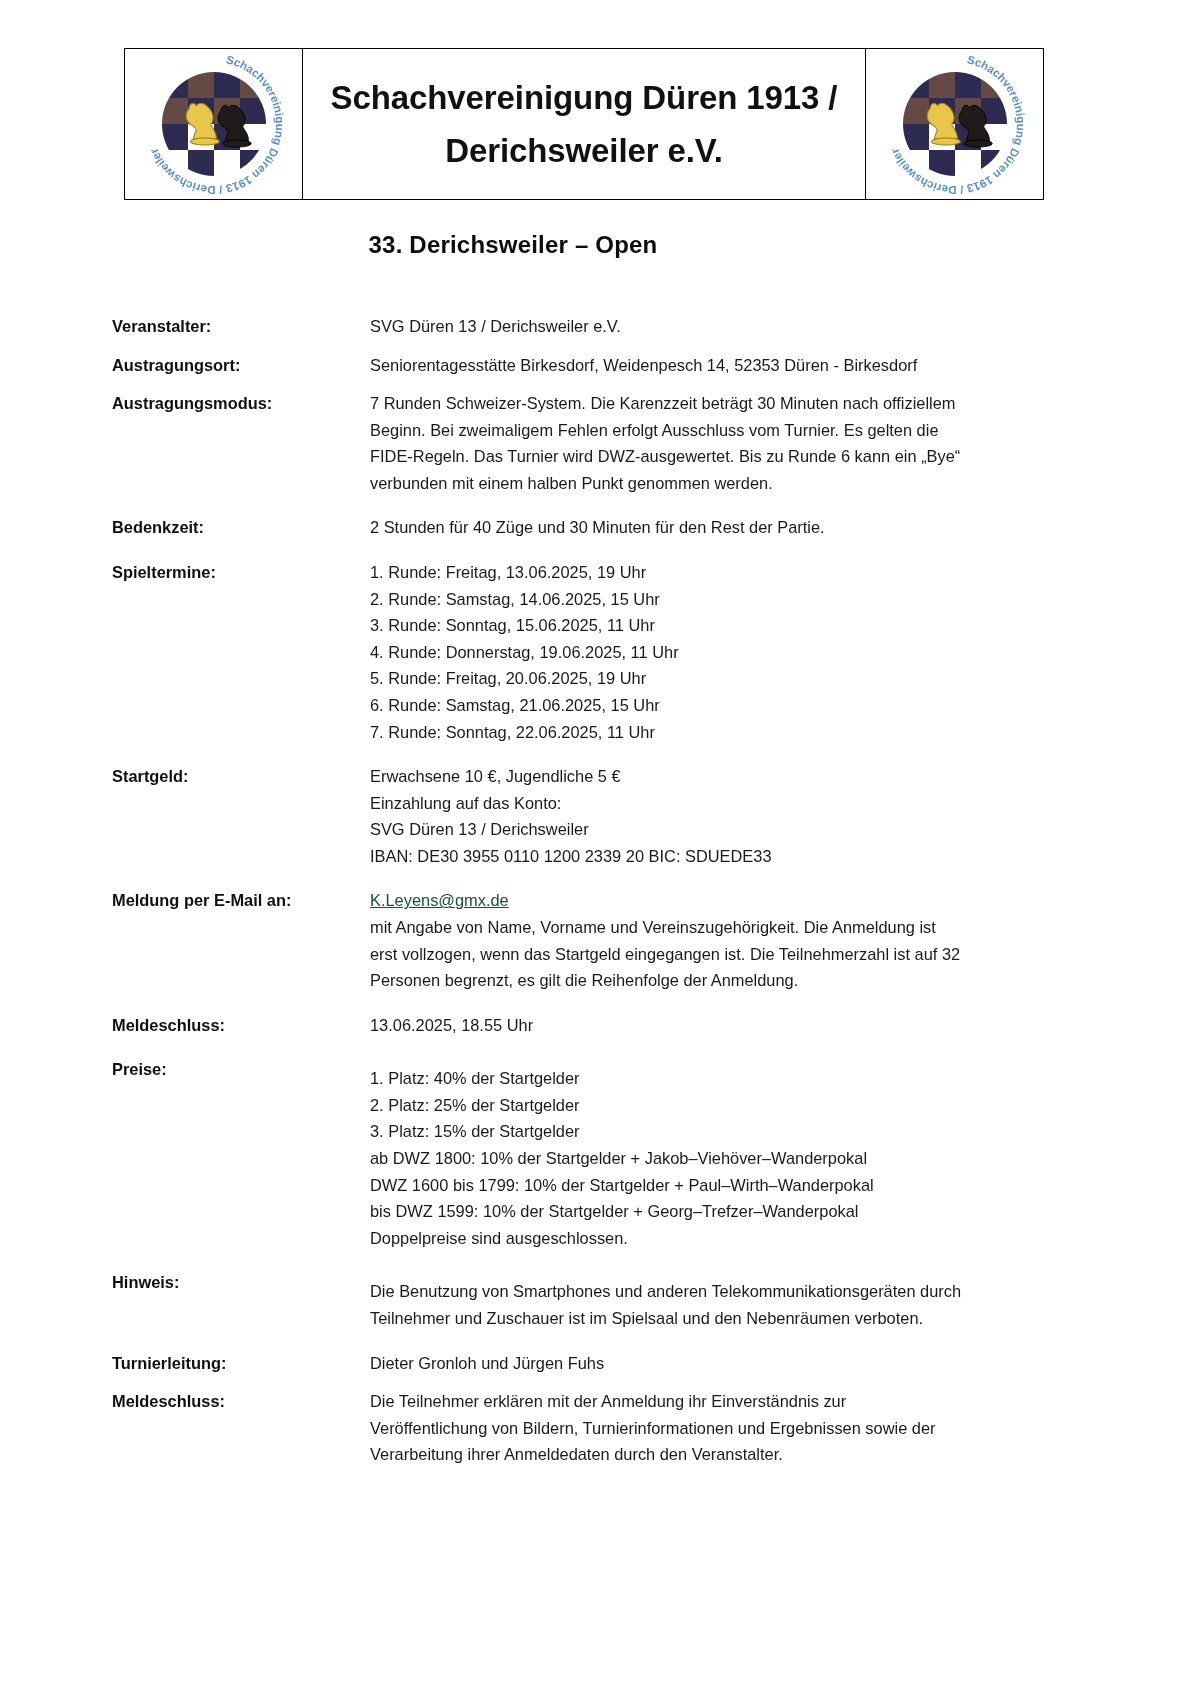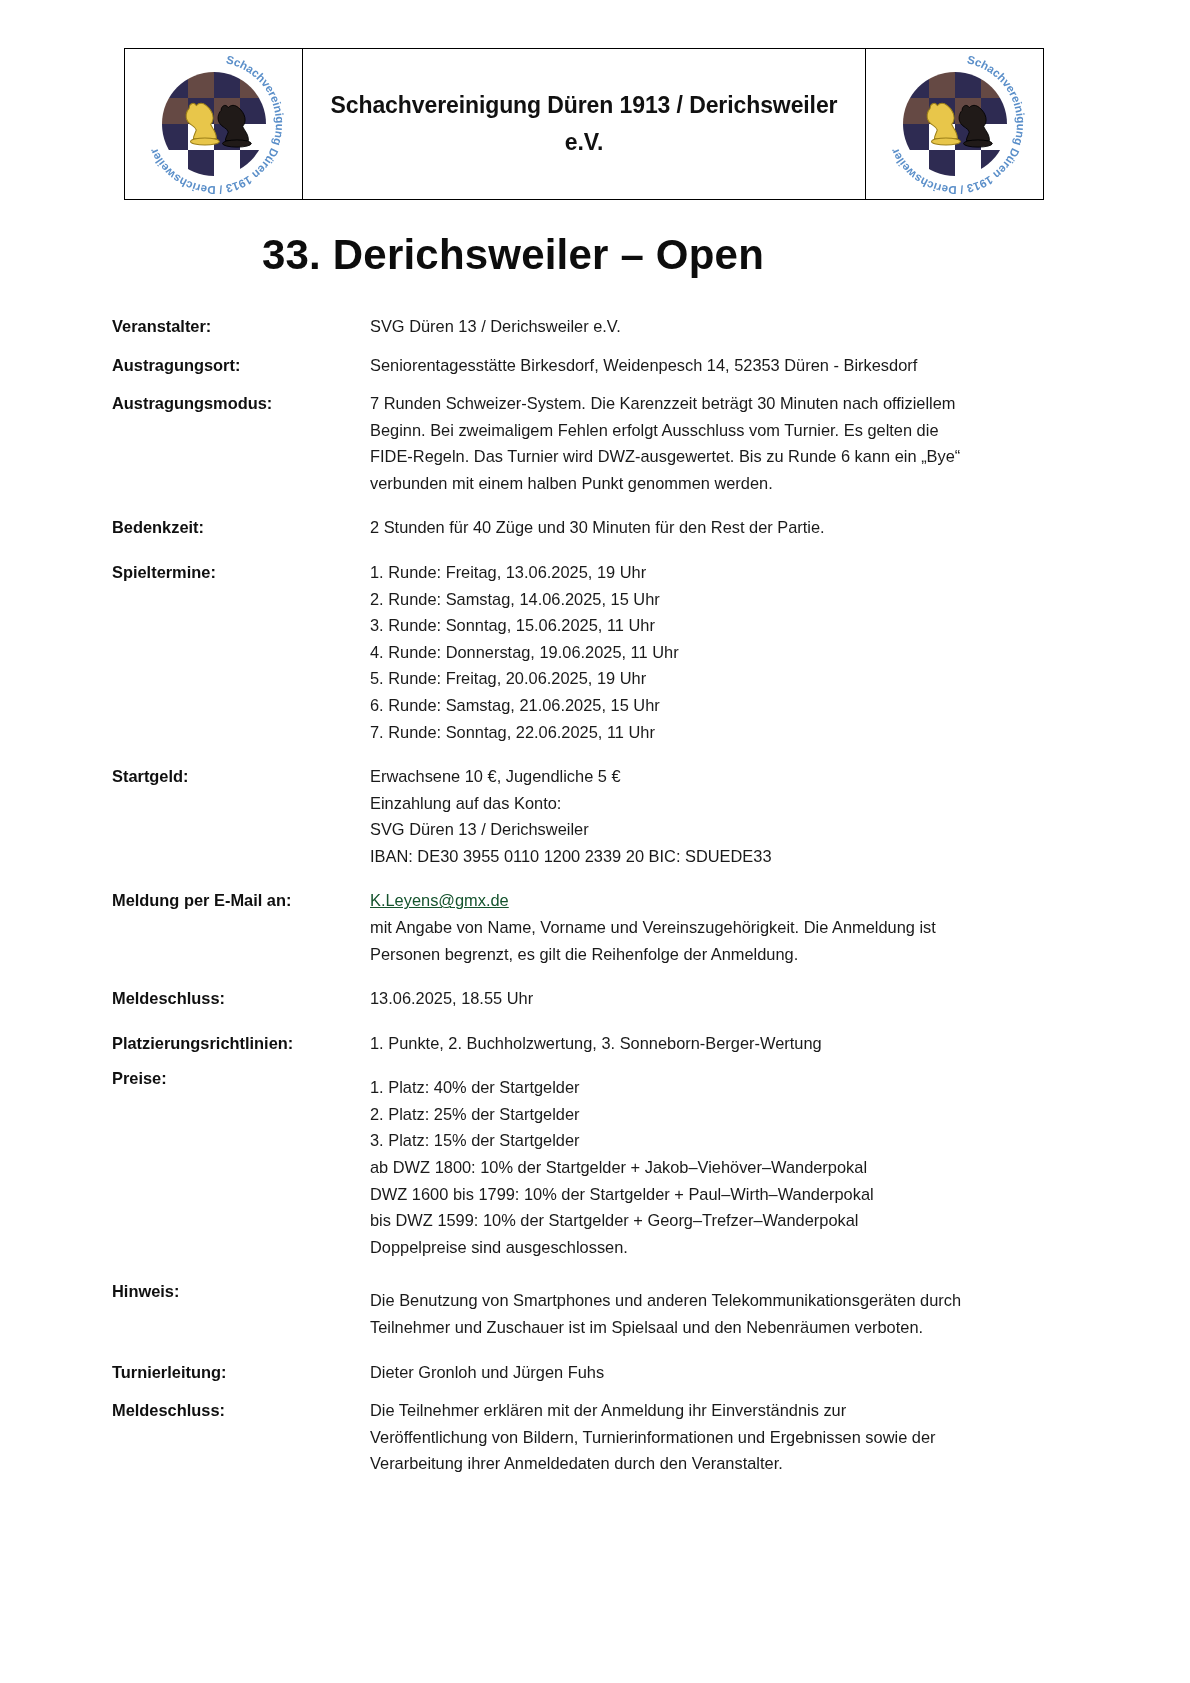--- a/index.html
+++ b/index.html
@@ -53,36 +53,36 @@
   }
   .title-cell {
     flex: 1 1 auto;
     display: flex;
     align-items: center;
     justify-content: center;
     text-align: center;
     padding: 0 8px;
   }
   .org-title {
-    font-size: 23px;
+    font-size: 33px;
     font-weight: bold;
     line-height: 1.62;
     letter-spacing: -0.1px;
     color: #111;
   }
   .logo-svg { display: block; }
 
   
   .doc-title {
     position: absolute;
     left: 0;
     top: 231px;
     width: 1026px;
     text-align: center;
-    font-size: 42px;
+    font-size: 24px;
     font-weight: bold;
     letter-spacing: 0.2px;
     color: #0d0d0d;
   }
 
   
   .content {
     position: absolute;
     left: 112px;
     top: 313px;
@@ -272,33 +272,30 @@
         <span class="ln">SVG Düren 13 / Derichsweiler</span>
         <span class="ln">IBAN: DE30 3955 0110 1200 2339 20 BIC: SDUEDE33</span>
       </div>
     </div>
 
     <div class="row loose">
       <div class="label">Meldung per E-Mail an:</div>
       <div class="value">
         <span class="ln"><a class="mail" href="#">K.Leyens@gmx.de</a></span>
         <span class="ln">mit Angabe von Name, Vorname und Vereinszugehörigkeit. Die Anmeldung ist</span>
+        <span class="ln">erst vollzogen, wenn das Startgeld eingegangen ist. Die Teilnehmerzahl ist auf 32</span>
         <span class="ln">Personen begrenzt, es gilt die Reihenfolge der Anmeldung.</span>
       </div>
     </div>
 
     <div class="row loose">
       <div class="label">Meldeschluss:</div>
       <div class="value">13.06.2025, 18.55 Uhr</div>
     </div>
 
-    <div class="row tight">
-      <div class="label">Platzierungsrichtlinien:</div>
-      <div class="value">1. Punkte, 2. Buchholzwertung, 3. Sonneborn-Berger-Wertung</div>
-    </div>
 
     <div class="row loose">
       <div class="label">Preise:</div>
       <div class="value indent-top">
         <span class="ln">1. Platz: 40% der Startgelder</span>
         <span class="ln">2. Platz: 25% der Startgelder</span>
         <span class="ln">3. Platz: 15% der Startgelder</span>
         <span class="ln">ab DWZ 1800: 10% der Startgelder + Jakob–Viehöver–Wanderpokal</span>
         <span class="ln">DWZ 1600 bis 1799: 10% der Startgelder + Paul–Wirth–Wanderpokal</span>
         <span class="ln">bis DWZ 1599: 10% der Startgelder + Georg–Trefzer–Wanderpokal</span>

